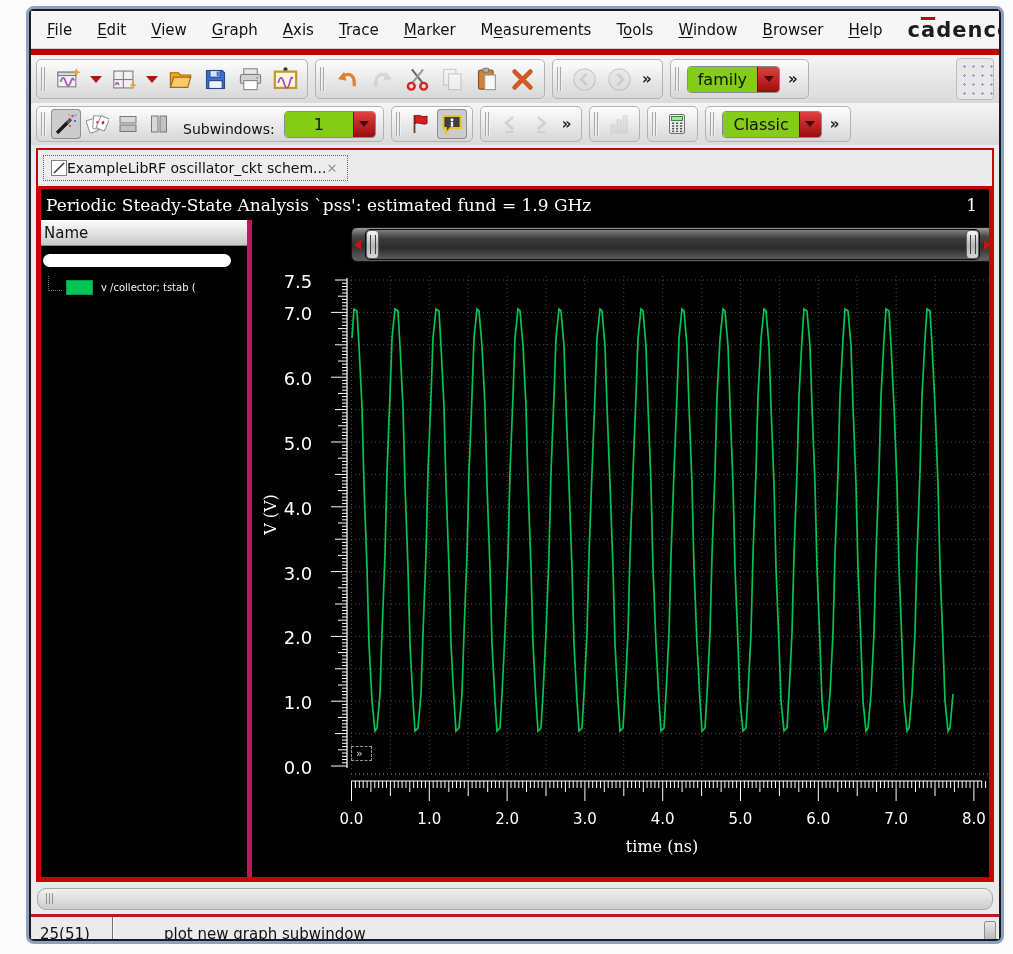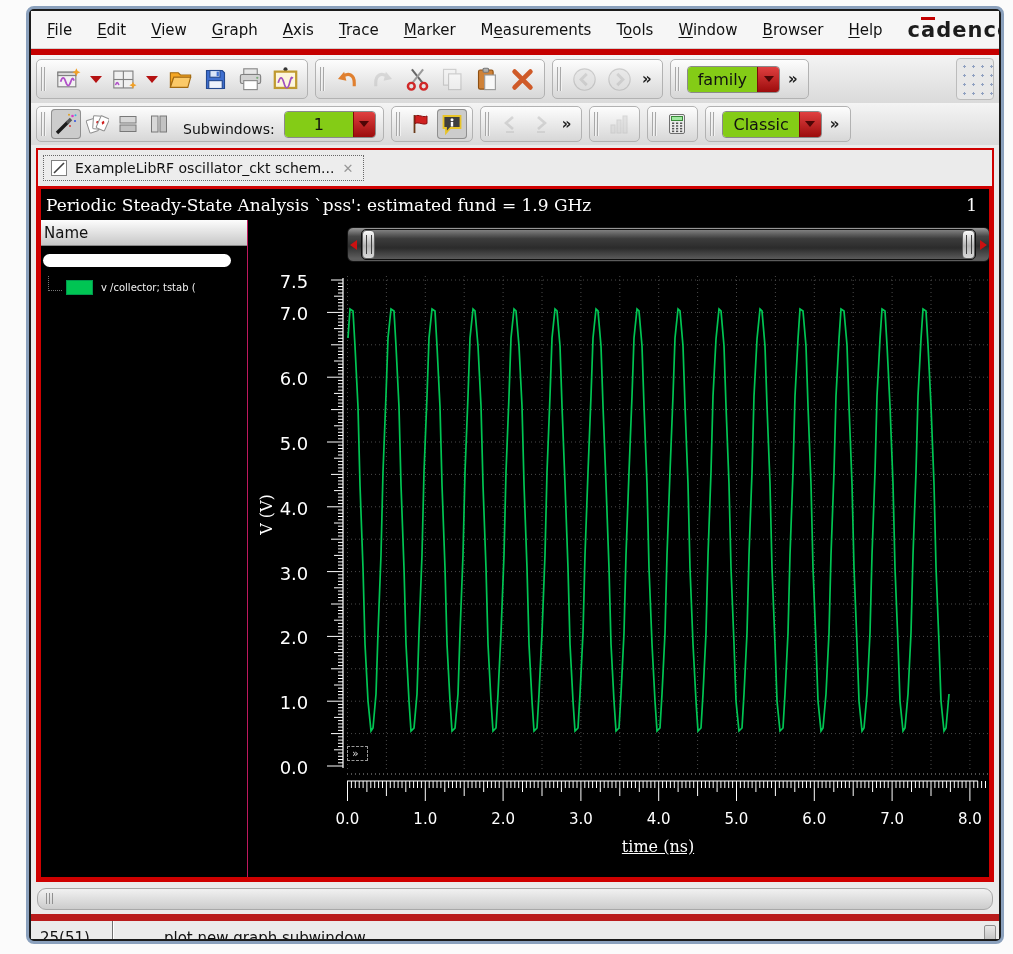--- a/index.html
+++ b/index.html
@@ -34,30 +34,30 @@
   .combo{display:flex;height:25px;border:1px solid #8a8a8a;border-radius:4px;overflow:hidden;background:#fff;align-items:stretch;margin:0 2px;}
   .combo-field{display:flex;align-items:center;justify-content:center;padding:0 10px;font-size:16px;color:#111;min-width:48px;background:#84cc16;}
   .combo-btn{width:21px;background:linear-gradient(#e04040,#9c0c0c);display:flex;align-items:center;justify-content:center;border-left:1px solid #7d0a0a;}
   .combo-caret{width:0;height:0;border-left:5px solid transparent;border-right:5px solid transparent;border-top:6px solid #4d0606;}
   .tb-spacer{flex:1;}
   .dotted-panel{width:36px;height:40px;border:1px solid #bcbcbc;border-radius:4px;background-color:#e8e8e8;background-image:radial-gradient(#8fa0c0 1.2px,transparent 1.4px);background-size:9px 9px;background-position:3px 3px;}
 
   
   .workbook{margin:3px 5px 0;border:2px solid #cf0000;background:#ebebeb;display:flex;flex-direction:column;flex:0 0 auto;}
   .tabbar{height:32px;display:flex;align-items:center;padding:2px 2px 2px 5px;background:#ebebeb;}
-  .tab{display:flex;align-items:center;gap:8px;padding:4px 10px 4px 7px;border:1px dotted #666;background:#ededed;font-size:14px;color:#111;}
+  .tab{display:flex;align-items:center;padding:4px 10px 4px 7px;border:1px dotted #666;background:#ededed;font-size:14px;color:#111;}
   .tab-icon svg{width:16px;height:16px;display:block;}
   .tab-close{color:#979797;font-size:13px;font-weight:bold;line-height:1;}
 
   
   .plot-window{border:3px solid #cf0000;background:#000;height:688px;display:flex;flex-direction:column;overflow:hidden;}
   .plot-title{height:31px;flex:0 0 auto;display:flex;align-items:center;color:#fff;font-family:"DejaVu Serif",serif;font-size:17px;padding:0 12px 0 5px;}
   .title-num{margin-left:auto;}
   .plot-body{flex:1;display:flex;min-height:0;}
-  .signal-panel{width:206px;flex:0 0 auto;border-right:1px solid #be185d;display:flex;flex-direction:column;background:#000;}
+  .signal-panel{width:206px;flex:0 0 auto;border-right:5px solid #be185d;display:flex;flex-direction:column;background:#000;}
   .signal-header{height:25px;flex:0 0 auto;background:linear-gradient(#fdfdfd,#c7c7c7);color:#111;font-size:15px;display:flex;align-items:center;padding-left:3px;border-bottom:1px solid #888;}
   .signal-body{position:relative;flex:1;}
   .name-scroll{position:absolute;left:2px;top:8px;width:188px;height:13px;background:#fff;border-radius:7px;}
   .trace-row{position:absolute;left:7px;top:34px;display:flex;align-items:center;}
   .tree-elbow{width:13px;height:14px;border-left:1px dotted #777;border-bottom:1px dotted #777;margin:-8px 4px 0 0;}
   .swatch{width:25px;height:13px;border:1px solid #00994d;flex:0 0 auto;}
   .trace-label{color:#f2f2f2;font-size:10px;margin-left:8px;white-space:nowrap;}
 
   .plot-region{position:relative;flex:1;min-width:0;}
   
@@ -68,28 +68,28 @@
   .rs-arrow.right{right:3px;border-left:7px solid #cc1111;}
   .rs-thumb{position:absolute;left:14px;right:14px;top:2px;bottom:2px;border-radius:5px;background:linear-gradient(#808080,#3c3c3c 30%,#2b2b2b 62%,#5a5a5a);border:1px solid #0f0f0f;display:flex;justify-content:space-between;box-sizing:border-box;}
   .rs-cap{width:13px;border-radius:4px;background:linear-gradient(#fafafa,#b4b4b4 55%,#dadada);border:1px solid #5e5e5e;box-sizing:border-box;display:flex;align-items:center;justify-content:center;}
   .rs-cap span{width:4px;height:70%;border-left:1px solid #3f3f3f;border-right:1px solid #3f3f3f;}
 
   .grid-svg{position:absolute;left:99px;top:56px;}
   .yruler-svg{position:absolute;left:70px;top:56px;}
   .xruler-svg{position:absolute;left:99px;top:552px;}
   .ytick-label{position:absolute;width:40px;text-align:center;color:#fff;font-size:18px;left:26px;}
   .xtick-label{position:absolute;width:40px;text-align:center;color:#fff;font-size:15px;top:590px;}
-  .xaxis-name{position:absolute;top:617px;left:330px;width:160px;text-align:center;color:#fff;font-family:"DejaVu Serif",serif;font-size:16px;text-decoration:underline;}
+  .xaxis-name{position:absolute;top:617px;left:330px;width:160px;text-align:center;color:#fff;font-family:"DejaVu Serif",serif;font-size:16px;}
   .yaxis-name{position:absolute;left:-14px;top:285px;width:64px;text-align:center;color:#fff;font-family:"DejaVu Serif",serif;font-size:16px;transform:rotate(-90deg);}
   .expand-box{position:absolute;left:99px;top:526px;width:21px;height:15px;border:1px dashed #999;color:#ddd;font-size:11px;line-height:14px;padding-left:4px;box-sizing:border-box;}
 
   
   .hscroll{margin:6px 6px 0;height:20px;flex:0 0 auto;background:linear-gradient(#f1f1f1,#cccccc);border:1px solid #a8a8a8;border-radius:9px;position:relative;}
   .hscroll-grip{position:absolute;left:8px;top:4px;width:9px;height:11px;background:repeating-linear-gradient(90deg,#909090 0 1px,transparent 1px 3px);}
-  .statusbar{margin-top:4px;height:33px;flex:0 0 auto;background:#ebebeb;border-top:7px solid #b91c1c;display:flex;align-items:center;font-size:15px;color:#111;}
+  .statusbar{margin-top:4px;height:33px;flex:0 0 auto;background:#ebebeb;border-top:3px solid #b91c1c;display:flex;align-items:center;font-size:15px;color:#111;}
   .status-counter{width:72px;padding-left:9px;flex:0 0 auto;}
   .status-sep{width:1px;align-self:stretch;background:#707070;box-shadow:1px 0 0 #fff;margin-right:15px;flex:0 0 auto;}
   .status-msg{white-space:nowrap;margin-left:36px;}
   .resize-grip{margin-left:auto;margin-right:3px;width:10px;height:24px;background:linear-gradient(#e8e8e8,#a8a8a8);border:1px solid #8f8f8f;border-radius:2px;}
 </style>
 </head>
 <body>
 
 <div class="app-window">
   <div class="window-inner">

